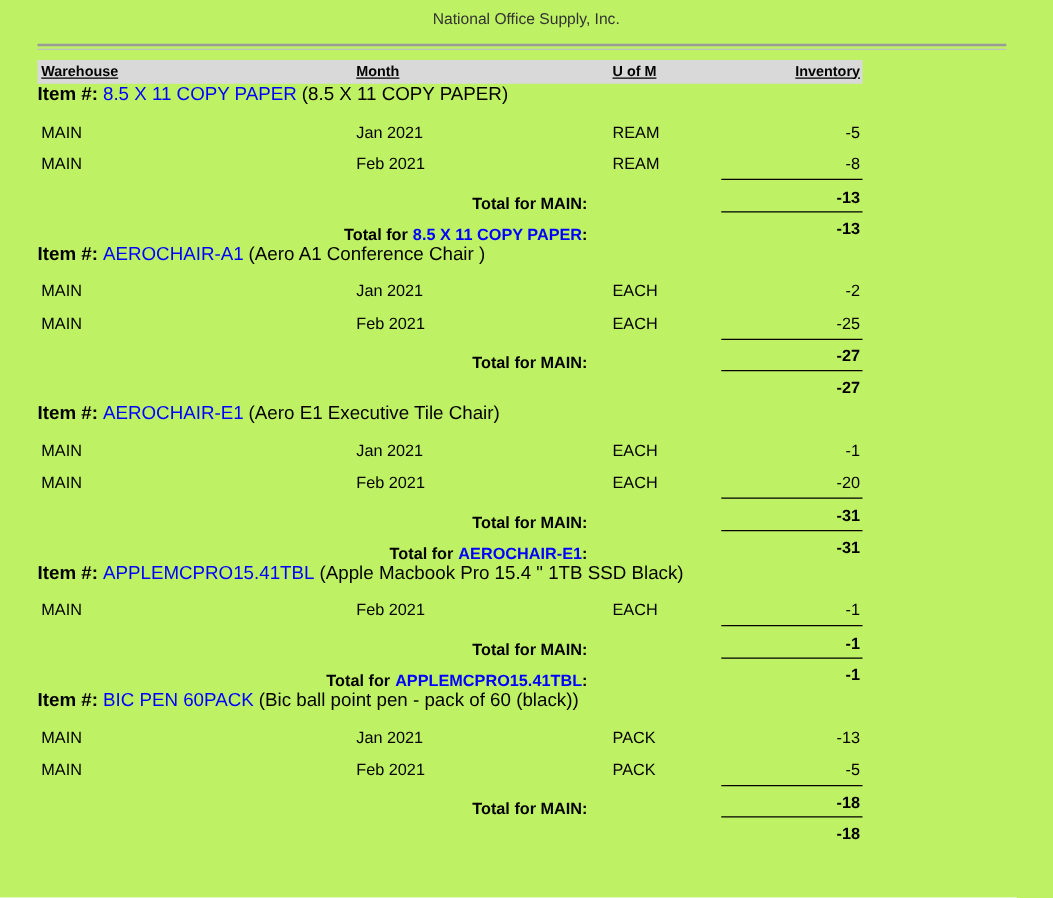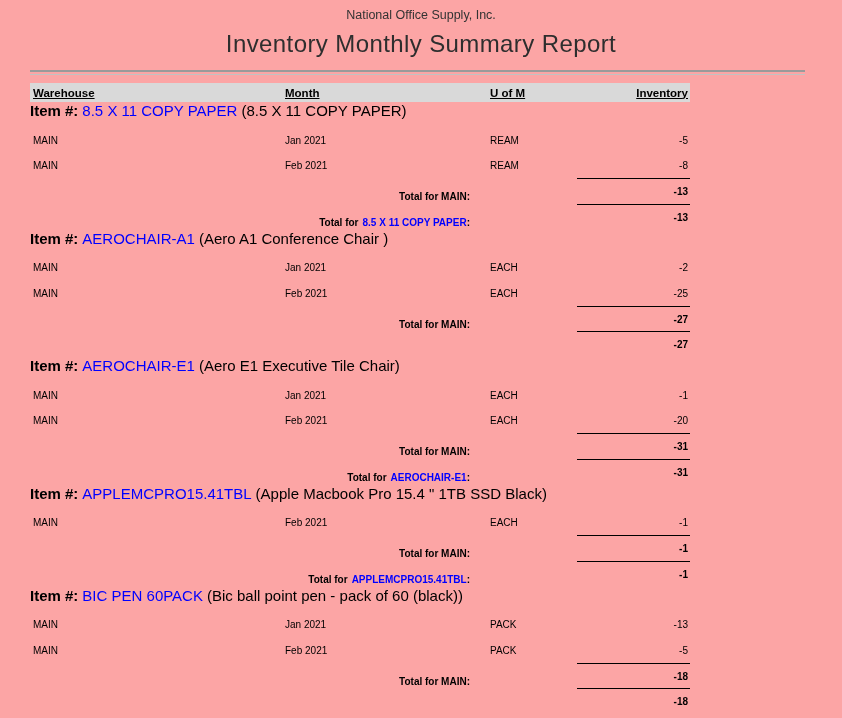--- a/index.html
+++ b/index.html
@@ -1,58 +1,57 @@
 <!DOCTYPE html>
 <html><head>
 <meta charset="utf-8">
 <style>
   html,body { margin:0; padding:0; background:#ffffff; }
   .page {
-    position:relative; width:842px; height:718px; background:#fca5a5;
+    position:relative; width:842px; height:718px; background:#bef264;
     font-family:"Liberation Sans","DejaVu Sans",sans-serif; color:#000;
     overflow:hidden;
   }
   .company { padding-top:8px; text-align:center; font-size:12.5px; line-height:15px; color:#333; }
   .title   { margin-top:7px; text-align:center; font-size:24px; line-height:28px; color:#2e2e2e; letter-spacing:0.4px; }
   .rule    { margin:12px 0 0 30px; width:775px; height:2px;
              border-top:2px solid #9a9a9a; border-bottom:1px solid #c2c2c2; }
 
   .table { margin-left:30px; width:660px; }
   .header-row {
     margin-top:8px; height:19px; background:#d9d9d9;
     display:grid; grid-template-columns:255px 205px 87px 113px; align-items:center;
     font-size:11.5px; font-weight:bold;
   }
   .header-row .h { text-decoration:underline; }
   .header-row .h:first-child { padding-left:3px; }
   .header-row .h.qtyh { text-align:right; padding-right:2px; }
 
   .row { height:25.5px; display:grid; grid-template-columns:255px 205px 87px 113px;
-         align-items:center; font-size:10px; }
+         align-items:center; font-size:13px; }
   .row .cell:first-child { padding-left:3px; }
   .qty { text-align:right; padding-right:2px; }
 
   .item-line { height:25.5px; display:flex; align-items:flex-start; gap:4px; font-size:15px; }
 
   .total-row .total-label { grid-column:1/3; text-align:right; padding-right:20px; font-weight:bold; white-space:nowrap;margin-top:11px; }
   .total-row .qty { grid-column:4; font-weight:bold; height:100%;
                     display:flex; align-items:center; justify-content:flex-end;
                     border-top:1px solid #000; }
   .total-label .code { margin-left:4px; }
 
   .b { font-weight:bold; }
   .blue { color:#0000ff; }
   .link { cursor:pointer; }
 </style>
 </head>
 <body>
 
 <div class="page">
   <div class="company">National Office Supply, Inc.</div>
-  <div class="title">Inventory Monthly Summary Report</div>
   <div class="rule"></div>
 
   <div class="table">
 
     <div class="header-row">
       <div class="h">Warehouse</div>
       <div class="h">Month</div>
       <div class="h">U of M</div>
       <div class="h qtyh">Inventory</div>
     </div>

